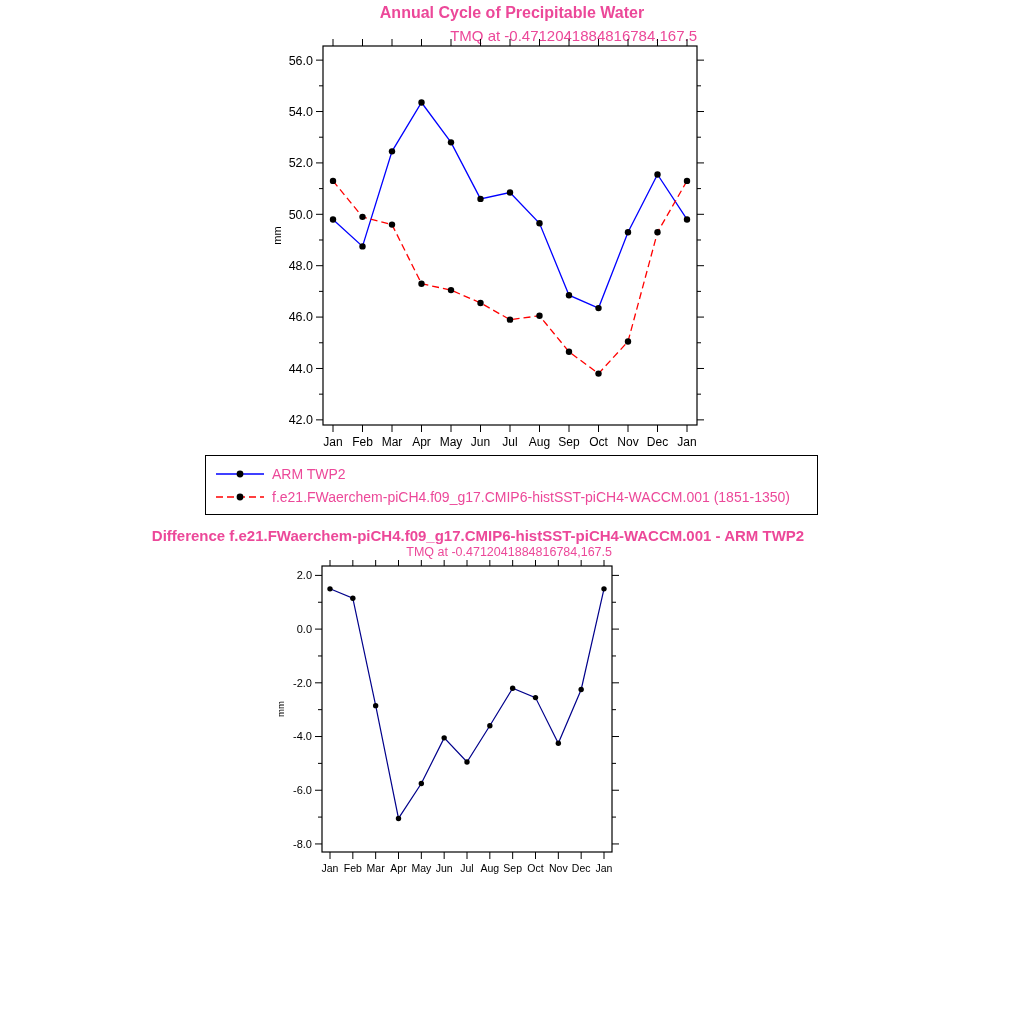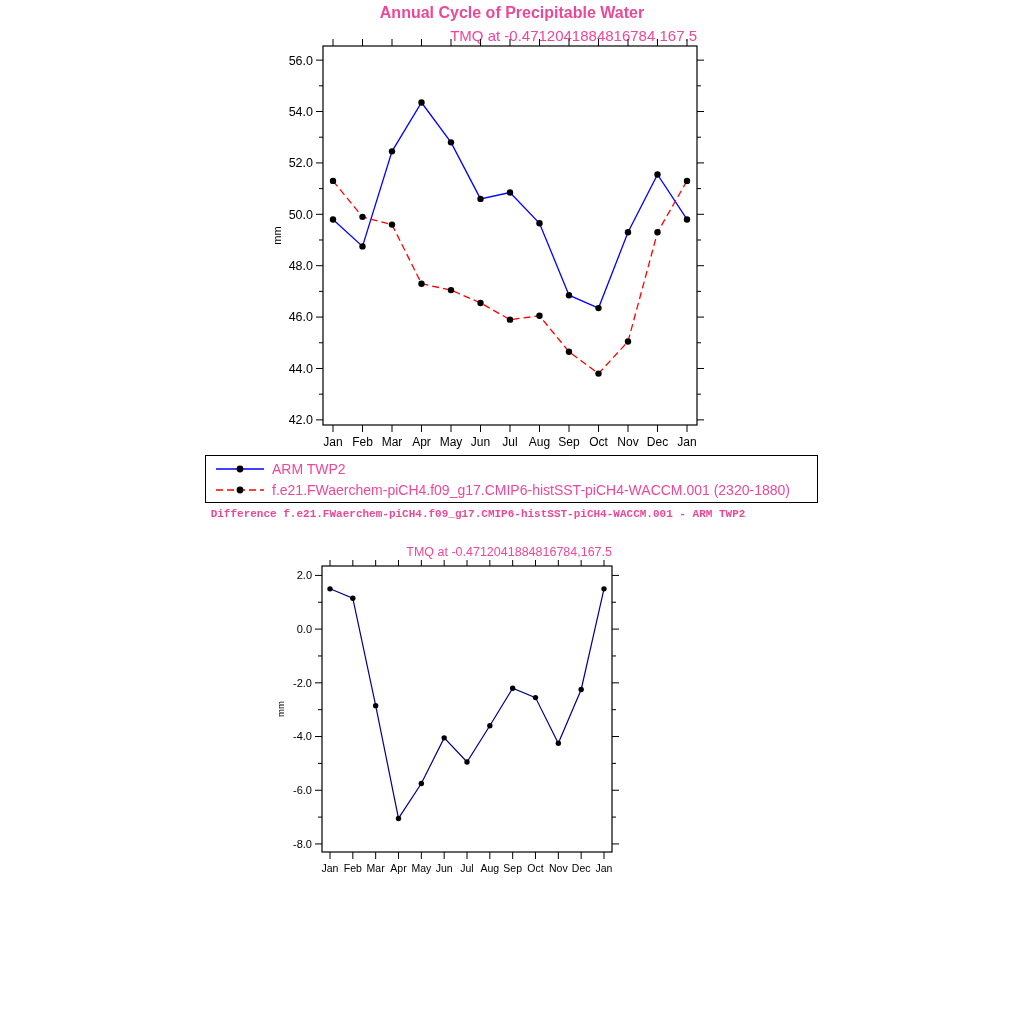--- a/index.html
+++ b/index.html
@@ -4,26 +4,26 @@
 <style>
   html,body{margin:0;padding:0;background:#ffffff;}
   #page{position:relative;width:1024px;height:1024px;background:#ffffff;overflow:hidden;
         font-family:"Liberation Sans",sans-serif;color:#ec4899;}
   .abs{position:absolute;}
   .title{font-weight:bold;text-align:center;white-space:nowrap;}
   .subtitle{text-align:right;white-space:nowrap;}
   #title-1{top:4px;left:0;width:1024px;font-size:16px;}
   #subtitle-1{top:27px;left:323px;width:374px;font-size:15px;}
   #chart-svg-0{left:0;top:0;width:1024px;height:452px;}
-  #legend-box{left:205px;top:455px;width:613px;height:48px;border:1px solid #000;background:#fff;
+  #legend-box{left:205px;top:455px;width:613px;height:60px;border:1px solid #000;background:#fff;
               box-sizing:border-box;padding:2px 4px 2px 8px;display:flex;flex-direction:column;justify-content:center;}
   .legend-row{display:flex;align-items:center;height:23px;white-space:nowrap;}
   .legend-row svg{flex:0 0 auto;margin-right:6px;}
   .legend-label{font-size:14px;}
-  #title-2{top:508px;left:0;width:956px;font-size:11px;font-family:Liberation Mono, monospace;}
+  #title-2{top:527px;left:0;width:956px;font-size:15px;}
   #subtitle-2{top:545px;left:322px;width:290px;font-size:12.5px;}
   #chart-svg-1{left:0;top:560px;width:1024px;height:330px;}
   svg text{font-family:"Liberation Sans",sans-serif;fill:#000;}
 </style>
 </head>
 <body>
 
 <div id="page">
 
   <div class="abs title" id="title-1">Annual Cycle of Precipitable Water</div>
@@ -156,21 +156,21 @@
         <line x1="2" y1="7" x2="50" y2="7" stroke="#0000ff" stroke-width="1.4"></line>
         <circle cx="26" cy="7" r="3.4" fill="#000000"></circle>
       </svg>
       <span class="legend-label">ARM TWP2</span>
     </div>
     <div class="legend-row">
       <svg width="52" height="14">
         <line x1="2" y1="7" x2="50" y2="7" stroke="#ff0000" stroke-width="1.4" stroke-dasharray="7,4"></line>
         <circle cx="26" cy="7" r="3.4" fill="#000000"></circle>
       </svg>
-      <span class="legend-label">f.e21.FWaerchem-piCH4.f09_g17.CMIP6-histSST-piCH4-WACCM.001 (2320-1880)</span>
+      <span class="legend-label">f.e21.FWaerchem-piCH4.f09_g17.CMIP6-histSST-piCH4-WACCM.001 (1851-1350)</span>
     </div>
   </div>
 
   <div class="abs title" id="title-2">Difference f.e21.FWaerchem-piCH4.f09_g17.CMIP6-histSST-piCH4-WACCM.001 - ARM TWP2</div>
 
   <div class="abs subtitle" id="subtitle-2">TMQ at -0.4712041884816784,167.5</div>
 
   <svg class="abs" id="chart-svg-1" viewBox="0 0 1024 330">
       <g>
         <rect x="322" y="6" width="290" height="286" fill="none" stroke="#000" stroke-width="1.2"></rect>

